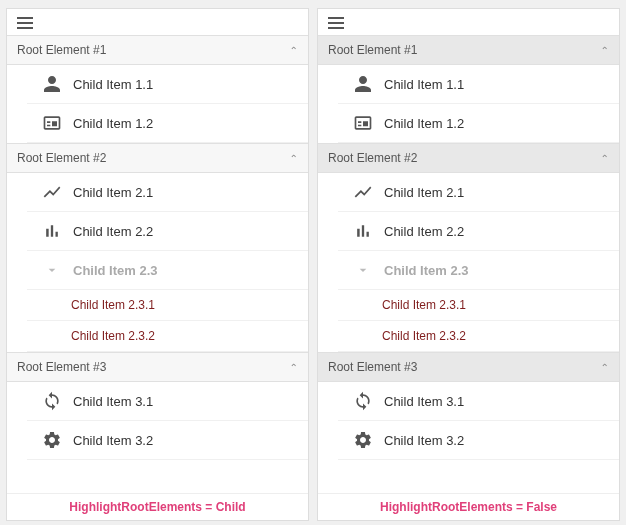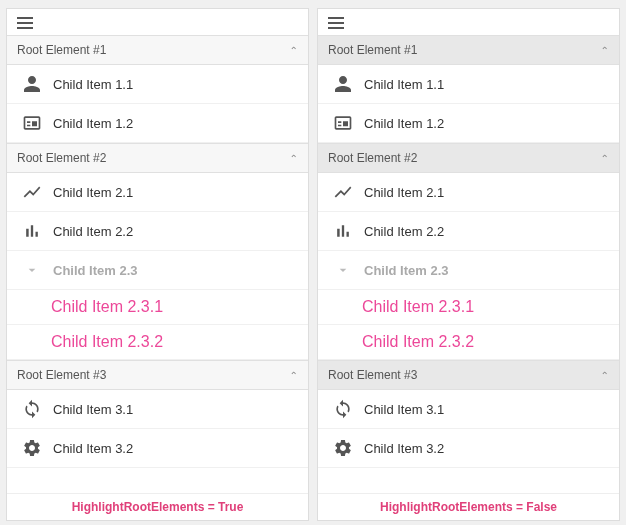--- a/index.html
+++ b/index.html
@@ -82,32 +82,33 @@
     }
     
     .child-item {
       display: flex;
       align-items: center;
       padding: 8px 10px 8px 14px;
       gap: 10px;
       cursor: pointer;
       border-bottom: 1px solid #f0f0f0;
       background: #fff;
+      margin-left: 20px;
     }
     .child-item .item-label {
       color: #333;
       font-size: 13px;
     }
     .child-item.sub-item {
       padding-left: 44px;
       background: #fff;
     }
     .child-item.sub-item .item-label {
-      color: #ec4899;
-      font-size: 16px;
+      color: #7f1d1d;
+      font-size: 12px;
     }
     .child-item.expandable-item {
       color: #aaa;
       font-size: 13px;
       font-weight: bold;
     }
     .child-item.expandable-item .item-label {
       color: #aaa;
     }
     
@@ -220,21 +221,21 @@
         </div>
         <div class="child-item">
           <span class="icon-gear" style="width:22px;height:22px;display:flex;align-items:center;justify-content:center;flex-shrink:0;fill:#555">
             <svg style="fill:#555" xmlns="http://www.w3.org/2000/svg" viewBox="0 0 24 24" width="20" height="20">
               <path d="M19.14 12.94c.04-.3.06-.61.06-.94 0-.32-.02-.64-.07-.94l2.03-1.58c.18-.14.23-.41.12-.61l-1.92-3.32c-.12-.22-.37-.29-.59-.22l-2.39.96c-.5-.38-1.03-.7-1.62-.94l-.36-2.54c-.04-.24-.24-.41-.48-.41h-3.84c-.24 0-.43.17-.47.41l-.36 2.54c-.59.24-1.13.57-1.62.94l-2.39-.96c-.22-.08-.47 0-.59.22L2.74 8.87c-.12.21-.08.47.12.61l2.03 1.58c-.05.3-.09.63-.09.94s.02.64.07.94l-2.03 1.58c-.18.14-.23.41-.12.61l1.92 3.32c.12.22.37.29.59.22l2.39-.96c.5.38 1.03.7 1.62.94l.36 2.54c.05.24.24.41.48.41h3.84c.24 0 .44-.17.47-.41l.36-2.54c.59-.24 1.13-.56 1.62-.94l2.39.96c.22.08.47 0 .59-.22l1.92-3.32c.12-.22.07-.47-.12-.61l-2.01-1.58zM12 15.6c-1.98 0-3.6-1.62-3.6-3.6s1.62-3.6 3.6-3.6 3.6 1.62 3.6 3.6-1.62 3.6-3.6 3.6z"></path>
             </svg>
           </span>
           <span class="item-label">Child Item 3.2</span>
         </div>
       </div>
-      <div class="panel-caption">HighlightRootElements = True</div>
+      <div class="panel-caption">HighlightRootElements = Child</div>
     </div>
     <div class="panel">
       <div class="panel-hamburger">
         <div class="hamburger-icon">
           <span></span>
           <span></span>
           <span></span>
         </div>
       </div>
       <div class="panel-body">

